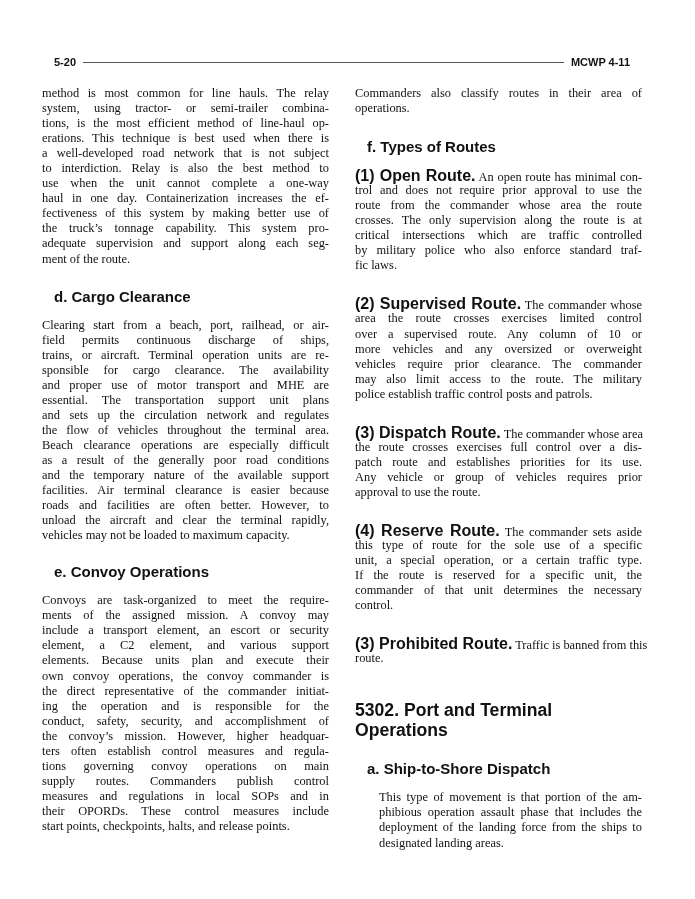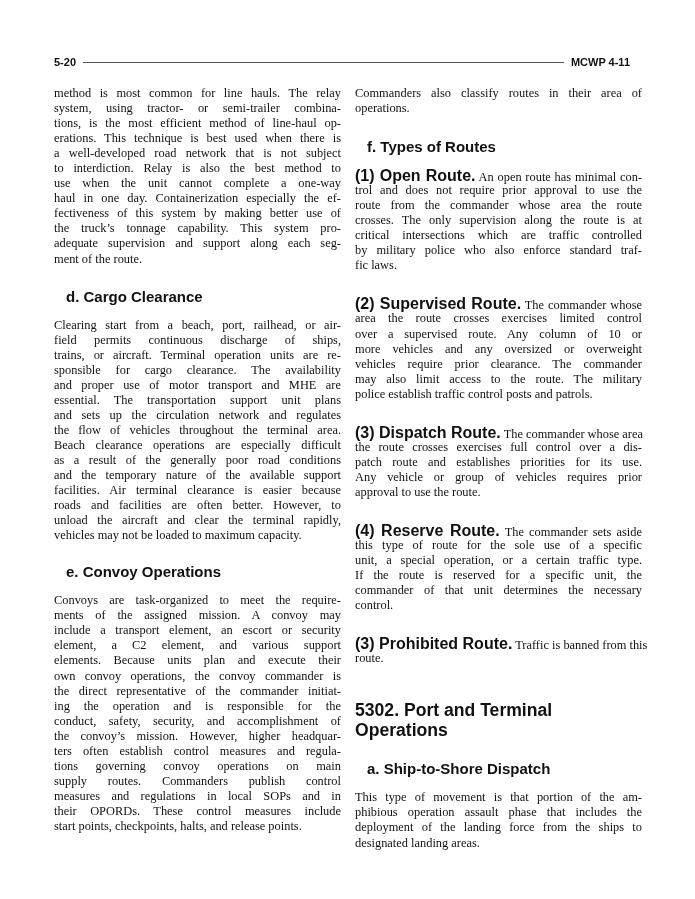--- a/index.html
+++ b/index.html
@@ -1,21 +1,21 @@
 <!DOCTYPE html>
 <html><head>
 <meta charset="utf-8">
 <style>
   html, body { margin: 0; padding: 0; background: #ffffff; }
   body { width: 695px; height: 899px; position: relative; overflow: hidden; color: #111; }
   .header { position: absolute; left: 54px; top: 55px; width: 576px; height: 14px;
     font-family: "Liberation Sans", sans-serif; font-weight: bold; font-size: 11px; display: flex; align-items: center; }
   .header .rule { flex: 1; height: 1px; background: #555; margin: 0 7px; }
   .col { position: absolute; top: 86px; width: 287px; font-family: "Liberation Serif", serif; font-size: 12.4px; }
-  .col-left { left: 54px; }
+  .col-left { left: 42px; }
   .col-right { left: 355px; }
   .para { margin: 0; }
   .line { display: block; height: 15.05px; line-height: 15.05px; white-space: nowrap; text-align: justify; text-align-last: justify; }
   .line.last { text-align-last: left; }
   .h2 { font-family: "Liberation Sans", sans-serif; font-weight: bold; font-size: 15px; margin: 12px; line-height: 18px; }
   .h1 { font-family: "Liberation Sans", sans-serif; font-weight: bold; font-size: 17.6px; margin: 0; line-height: 20px; }
   .runin { font-family: "Liberation Sans", sans-serif; font-weight: bold; font-size: 16px; }
 </style>
 </head>
 <body>
@@ -28,21 +28,21 @@
 
 <div class="col col-left">
   <div class="para" id="left-intro">
       <span class="line">method is most common for line hauls. The relay</span>
       <span class="line">system, using tractor- or semi-trailer combina-</span>
       <span class="line">tions, is the most efficient method of line-haul op-</span>
       <span class="line">erations. This technique is best used when there is</span>
       <span class="line">a well-developed road network that is not subject</span>
       <span class="line">to interdiction. Relay is also the best method to</span>
       <span class="line">use when the unit cannot complete a one-way</span>
-      <span class="line">haul in one day. Containerization especially the ef-</span>
+      <span class="line">haul in one day. Containerization increases the ef-</span>
       <span class="line">fectiveness of this system by making better use of</span>
       <span class="line">the truck’s tonnage capability. This system pro-</span>
       <span class="line">adequate supervision and support along each seg-</span>
       <span class="line last">ment of the route.</span>
     </div>
 
   <h2 class="h2" style="margin-top:21px;">d.  Cargo Clearance</h2>
   <div class="para" style="margin-top:8px;" id="left-cargo">
       <span class="line">Clearing start from a beach, port, railhead, or air-</span>
       <span class="line">field permits continuous discharge of ships,</span>
@@ -127,19 +127,19 @@
         <span class="line"><span class="runin">(3)  Prohibited Route.</span><span> Traffic is banned from this</span></span>
         <span class="line last">route.</span>
       </div>
     </div>
 
   <h1 class="h1" style="margin-top:34px;">
     <span style="display:block">5302.  Port and Terminal</span>
     <span style="display:block">Operations</span>
   </h1>
   <h2 class="h2" style="margin-top:20px;">a.  Ship-to-Shore Dispatch</h2>
-  <div class="para" style="margin-top:8px;" id="right-port">
+  <div class="para" style="margin-top:8px;margin-left:24px;" id="right-port">
       <span class="line">This type of movement is that portion of the am-</span>
       <span class="line">phibious operation assault phase that includes the</span>
       <span class="line">deployment of the landing force from the ships to</span>
       <span class="line last">designated landing areas.</span>
     </div>
 </div>
 
 </body></html>

